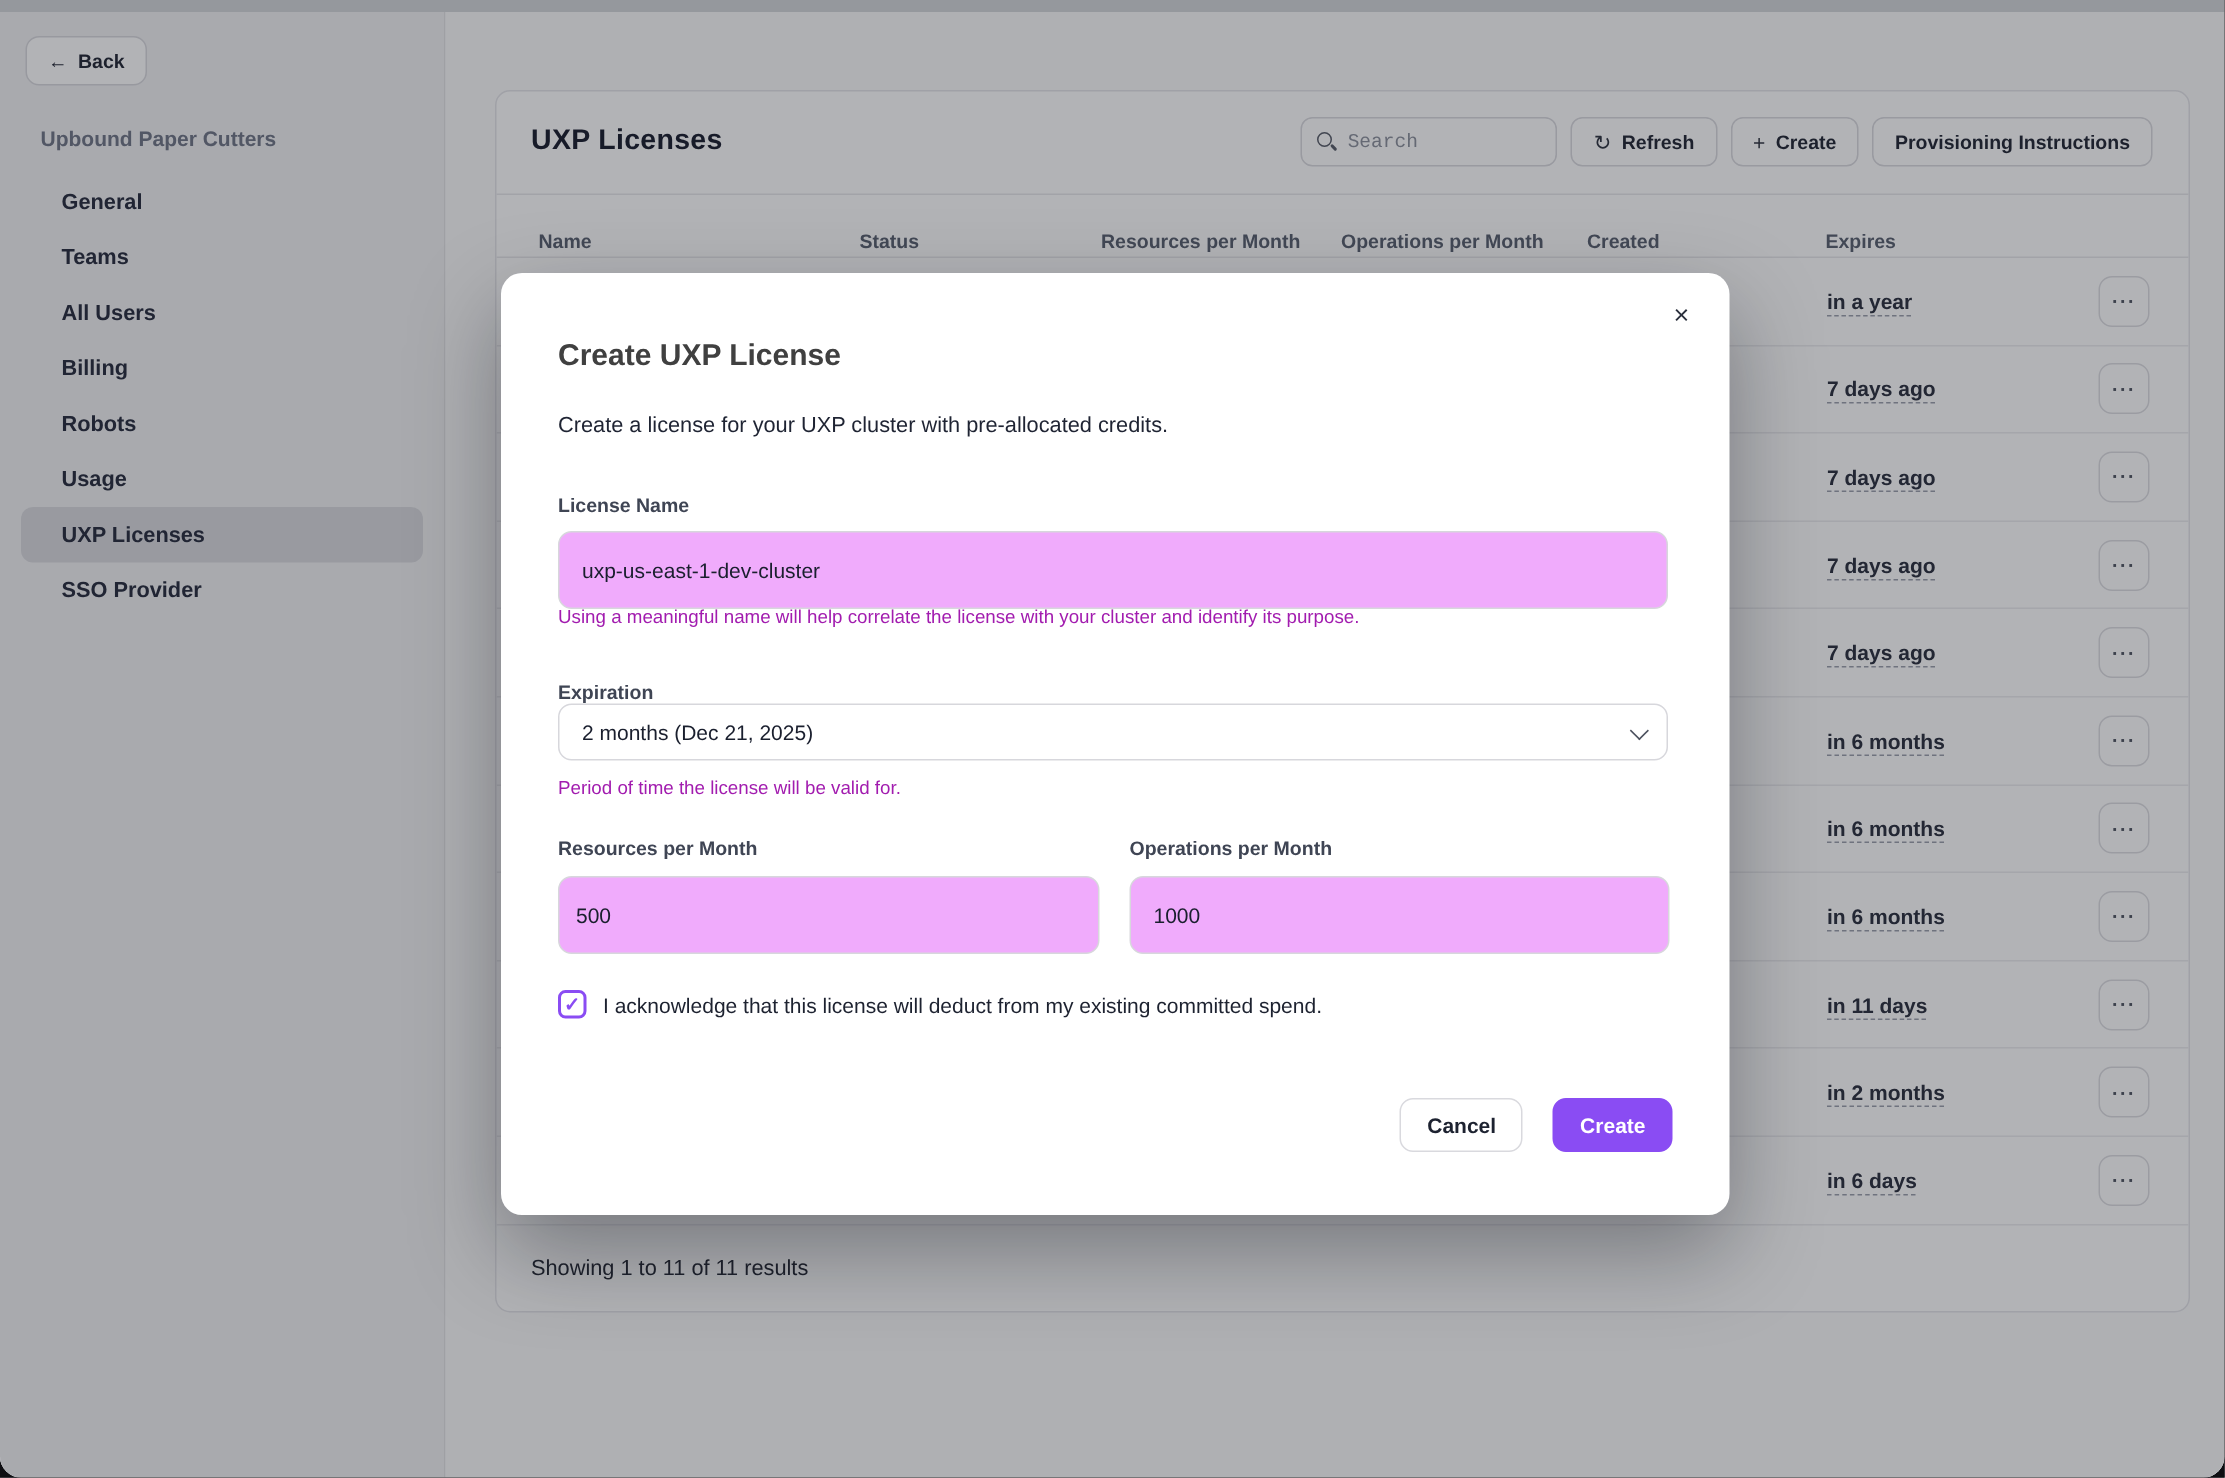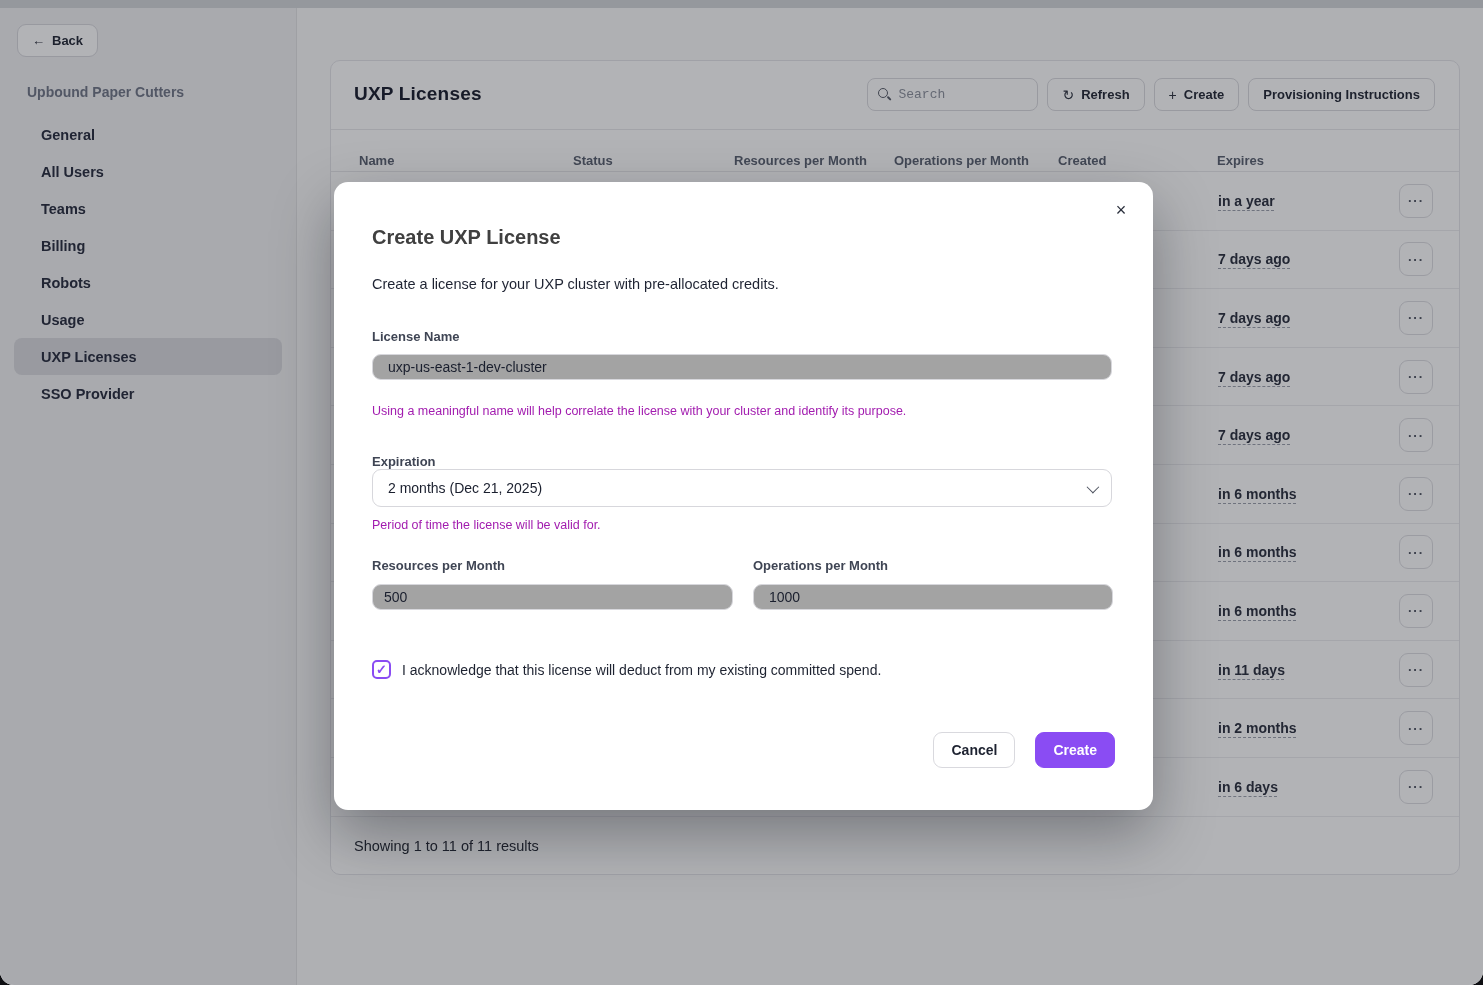--- a/index.html
+++ b/index.html
@@ -86,23 +86,23 @@
   }
   .modal-close {
     position:absolute; top:14px; right:18px; width:28px; height:28px; border:none; background:transparent;
     font-size:18px; color:#2a2f3c; cursor:pointer; font-family:inherit; line-height:28px;
   }
   .modal-title { position:absolute; left:38px; top:44px; font-size:20px; font-weight:700; color:#404040; }
   .modal-desc { position:absolute; left:38px; top:94px; font-size:14.5px; color:#1f2433; }
   .f-label { position:absolute; left:38px; font-size:13px; font-weight:600; color:#3f4554; }
   .f-help { position:absolute; left:38px; font-size:12.5px; color:#a21caf; }
   .f-input {
-    position:absolute; left:38px; width:740px; height:26px;
+    position:absolute; left:38px; width:740px; height:52px;
     border:1px solid #d7d7dc; border-radius:9px; padding:0 15px; font-size:14px; color:#1a1f2e;
-    font-family:inherit; outline:none; background:#a3a3a3;
+    font-family:inherit; outline:none; background:#f0abfc;
   }
   .select {
     position:absolute; left:38px; top:287px; width:740px; height:38px;
     border:1px solid #d7d7dc; border-radius:9px; padding:0 15px; display:flex; align-items:center;
     font-size:14px; color:#1a1f2e; cursor:pointer; justify-content:space-between;
   }
   .chev { width:9px; height:9px; border-right:1.8px solid #4c515e; border-bottom:1.8px solid #4c515e; transform:rotate(45deg) translateY(-2px); }
   .half-label.l2 { left:419px; }
   .f-input.half { width:361px;padding-left:11px; }
   .f-input.h2 { left:419px; width:360px; }
@@ -133,24 +133,24 @@
     <button class="back-btn">
       <span>←</span>
       <span>Back</span>
     </button>
     <div class="org-name">Upbound Paper Cutters</div>
     <div class="nav">
       <div class="nav-item">
           <span>General</span>
         </div>
       <div class="nav-item">
+          <span>Teams</span>
+        </div>
+      <div class="nav-item">
           <span>All Users</span>
-        </div>
-      <div class="nav-item">
-          <span>Teams</span>
         </div>
       <div class="nav-item">
           <span>Billing</span>
         </div>
       <div class="nav-item">
           <span>Robots</span>
         </div>
       <div class="nav-item">
           <span>Usage</span>
         </div>

